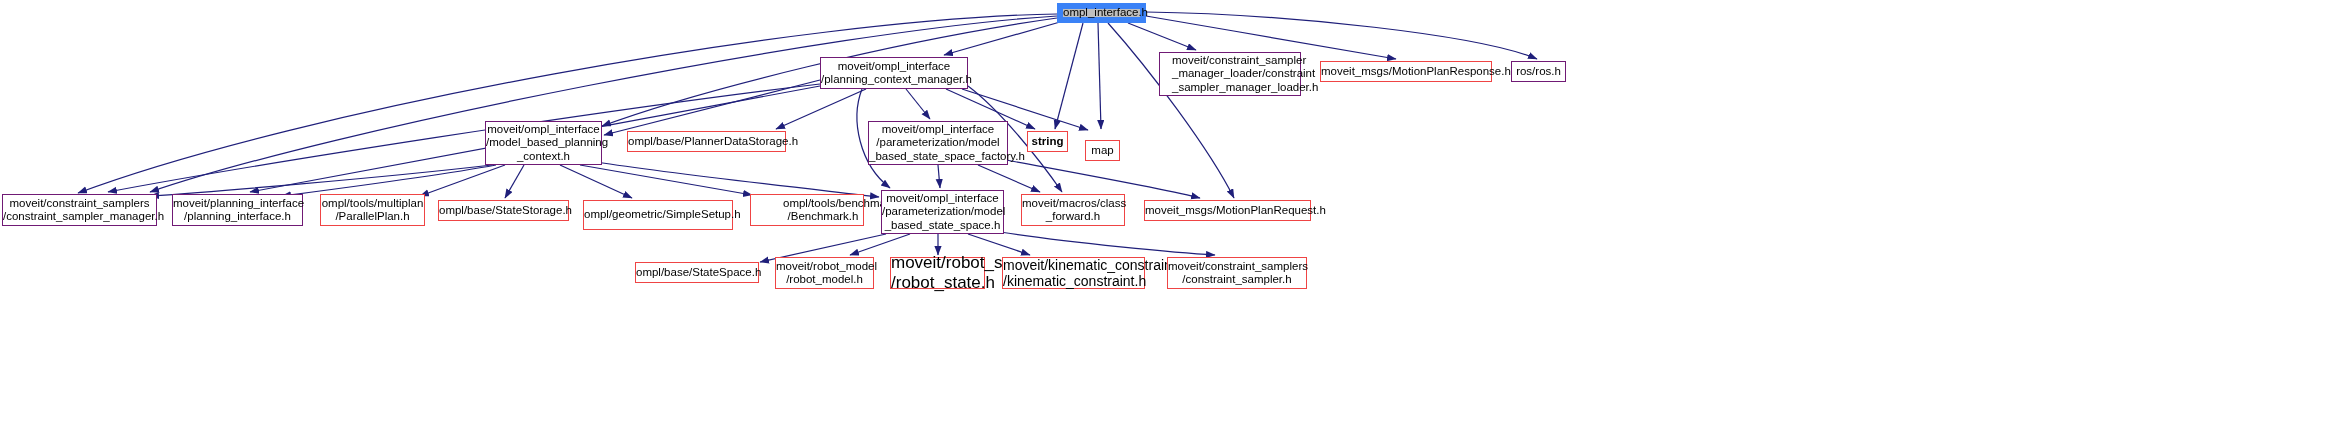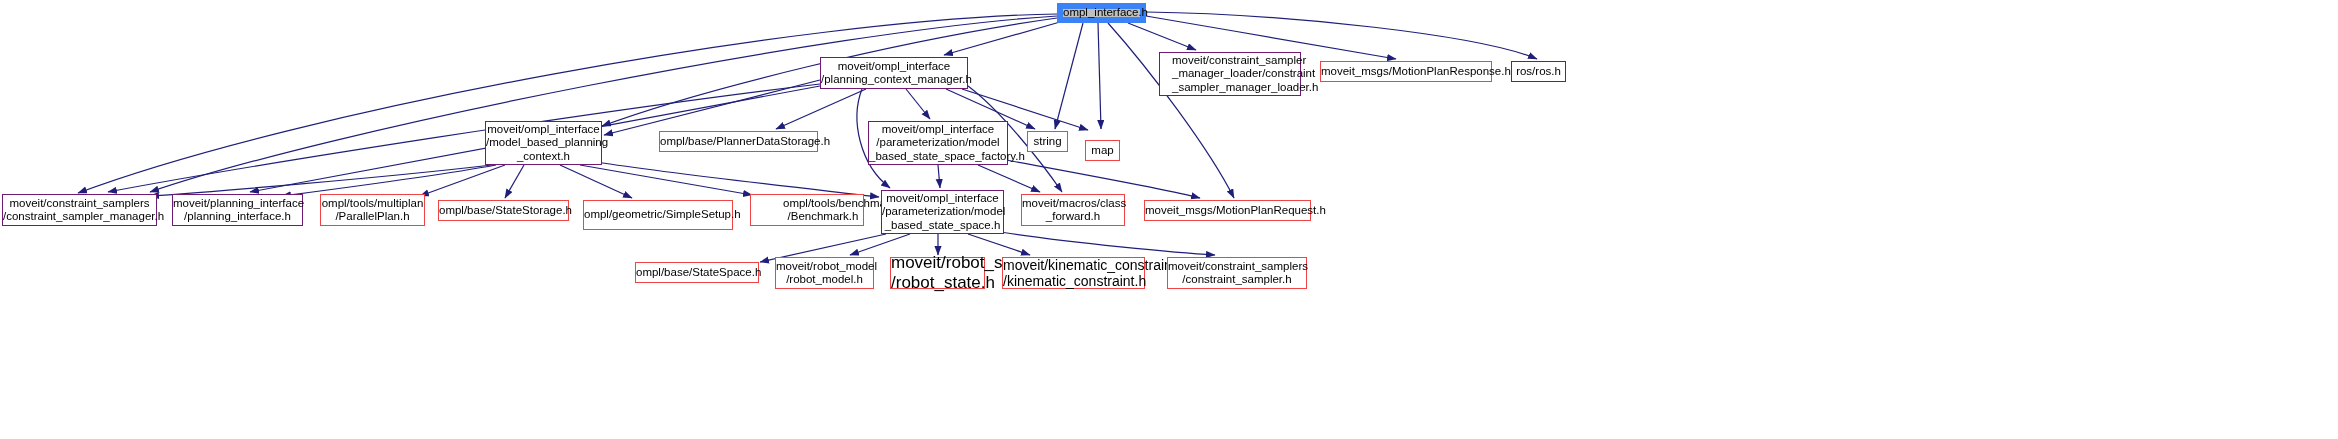--- a/index.html
+++ b/index.html
@@ -65,25 +65,25 @@
       <div class="node solid" style="left: 820px; top: 57px; width: 148px; height: 32px; font-size: 11.5px;"><span>moveit/ompl_interface
 /planning_context_manager.h</span></div>
       <div class="node solid" style="left: 1159px; top: 52px; width: 142px; height: 44px; font-size: 11.5px; padding-left: 12px;"><span>moveit/constraint_sampler
 _manager_loader/constraint
 _sampler_manager_loader.h</span></div>
       <div class="node " style="left: 1320px; top: 61px; width: 172px; height: 21px; font-size: 11.5px;"><span>moveit_msgs/MotionPlanResponse.h</span></div>
       <div class="node solid" style="left: 1511px; top: 61px; width: 55px; height: 21px; font-size: 11.5px;"><span>ros/ros.h</span></div>
       <div class="node solid" style="left: 485px; top: 121px; width: 117px; height: 44px; font-size: 11.5px;"><span>moveit/ompl_interface
 /model_based_planning
 _context.h</span></div>
-      <div class="node " style="left: 659px; top: 131px; width: 159px; height: 21px; font-size: 11.5px;"><span>ompl/base/PlannerDataStorage.h</span></div>
+      <div class="node " style="left: 627px; top: 131px; width: 159px; height: 21px; font-size: 11.5px;"><span>ompl/base/PlannerDataStorage.h</span></div>
       <div class="node solid" style="left: 868px; top: 121px; width: 140px; height: 44px; font-size: 11.5px;"><span>moveit/ompl_interface
 /parameterization/model
 _based_state_space_factory.h</span></div>
-      <div class="node " style="left: 1027px; top: 131px; width: 41px; height: 21px; font-size: 11.5px;"><span>string</span></div>
+      <div class="node " style="left: 1027px; top: 131px; width: 41px; height: 21px; font-size: 11.5px; font-weight: bold;"><span>string</span></div>
       <div class="node " style="left: 1085px; top: 140px; width: 35px; height: 21px; font-size: 11.5px;"><span>map</span></div>
       <div class="node solid" style="left: 2px; top: 194px; width: 155px; height: 32px; font-size: 11.5px;"><span>moveit/constraint_samplers
 /constraint_sampler_manager.h</span></div>
       <div class="node solid" style="left: 172px; top: 194px; width: 131px; height: 32px; font-size: 11.5px;"><span>moveit/planning_interface
 /planning_interface.h</span></div>
       <div class="node " style="left: 320px; top: 194px; width: 105px; height: 32px; font-size: 11.5px;"><span>ompl/tools/multiplan
 /ParallelPlan.h</span></div>
       <div class="node " style="left: 438px; top: 200px; width: 131px; height: 21px; font-size: 11.5px;"><span>ompl/base/StateStorage.h</span></div>
       <div class="node " style="left: 583px; top: 200px; width: 150px; height: 30px; font-size: 11.5px;"><span>ompl/geometric/SimpleSetup.h</span></div>
       <div class="node " style="left: 750px; top: 194px; width: 114px; height: 32px; font-size: 11.5px; padding-left: 32px;"><span>ompl/tools/benchmark

